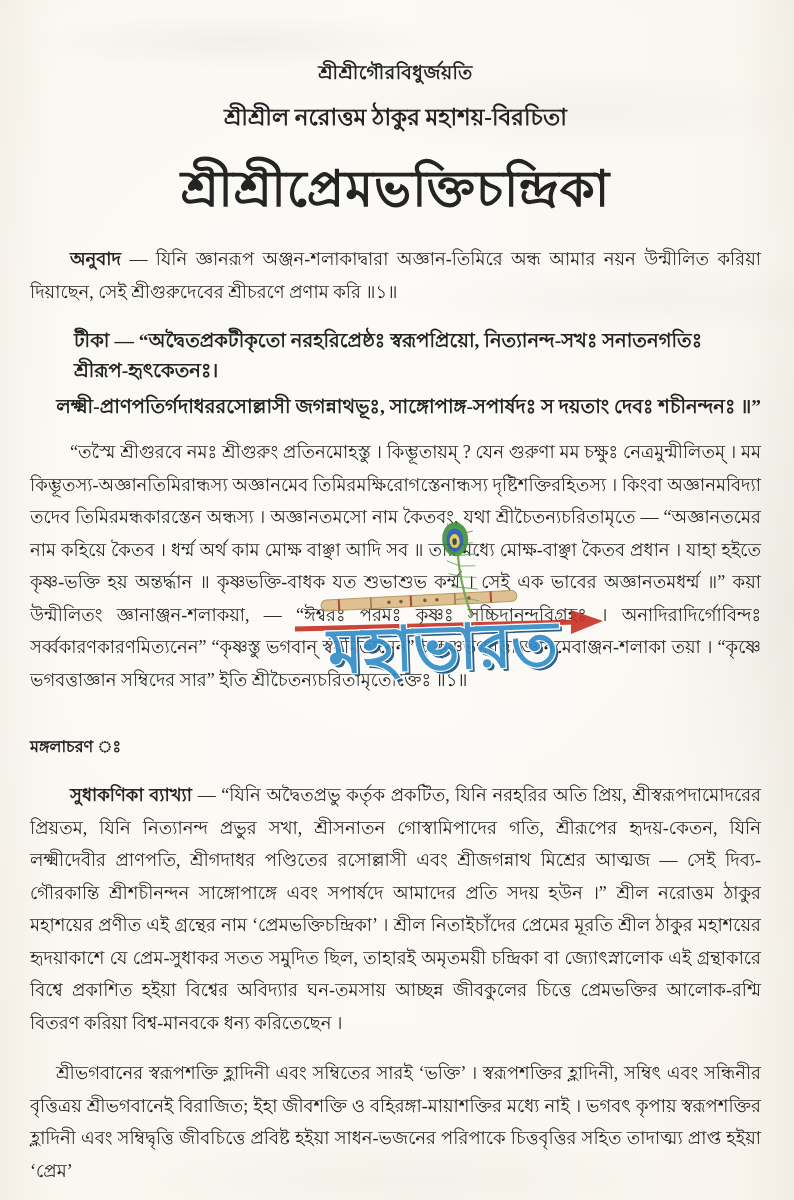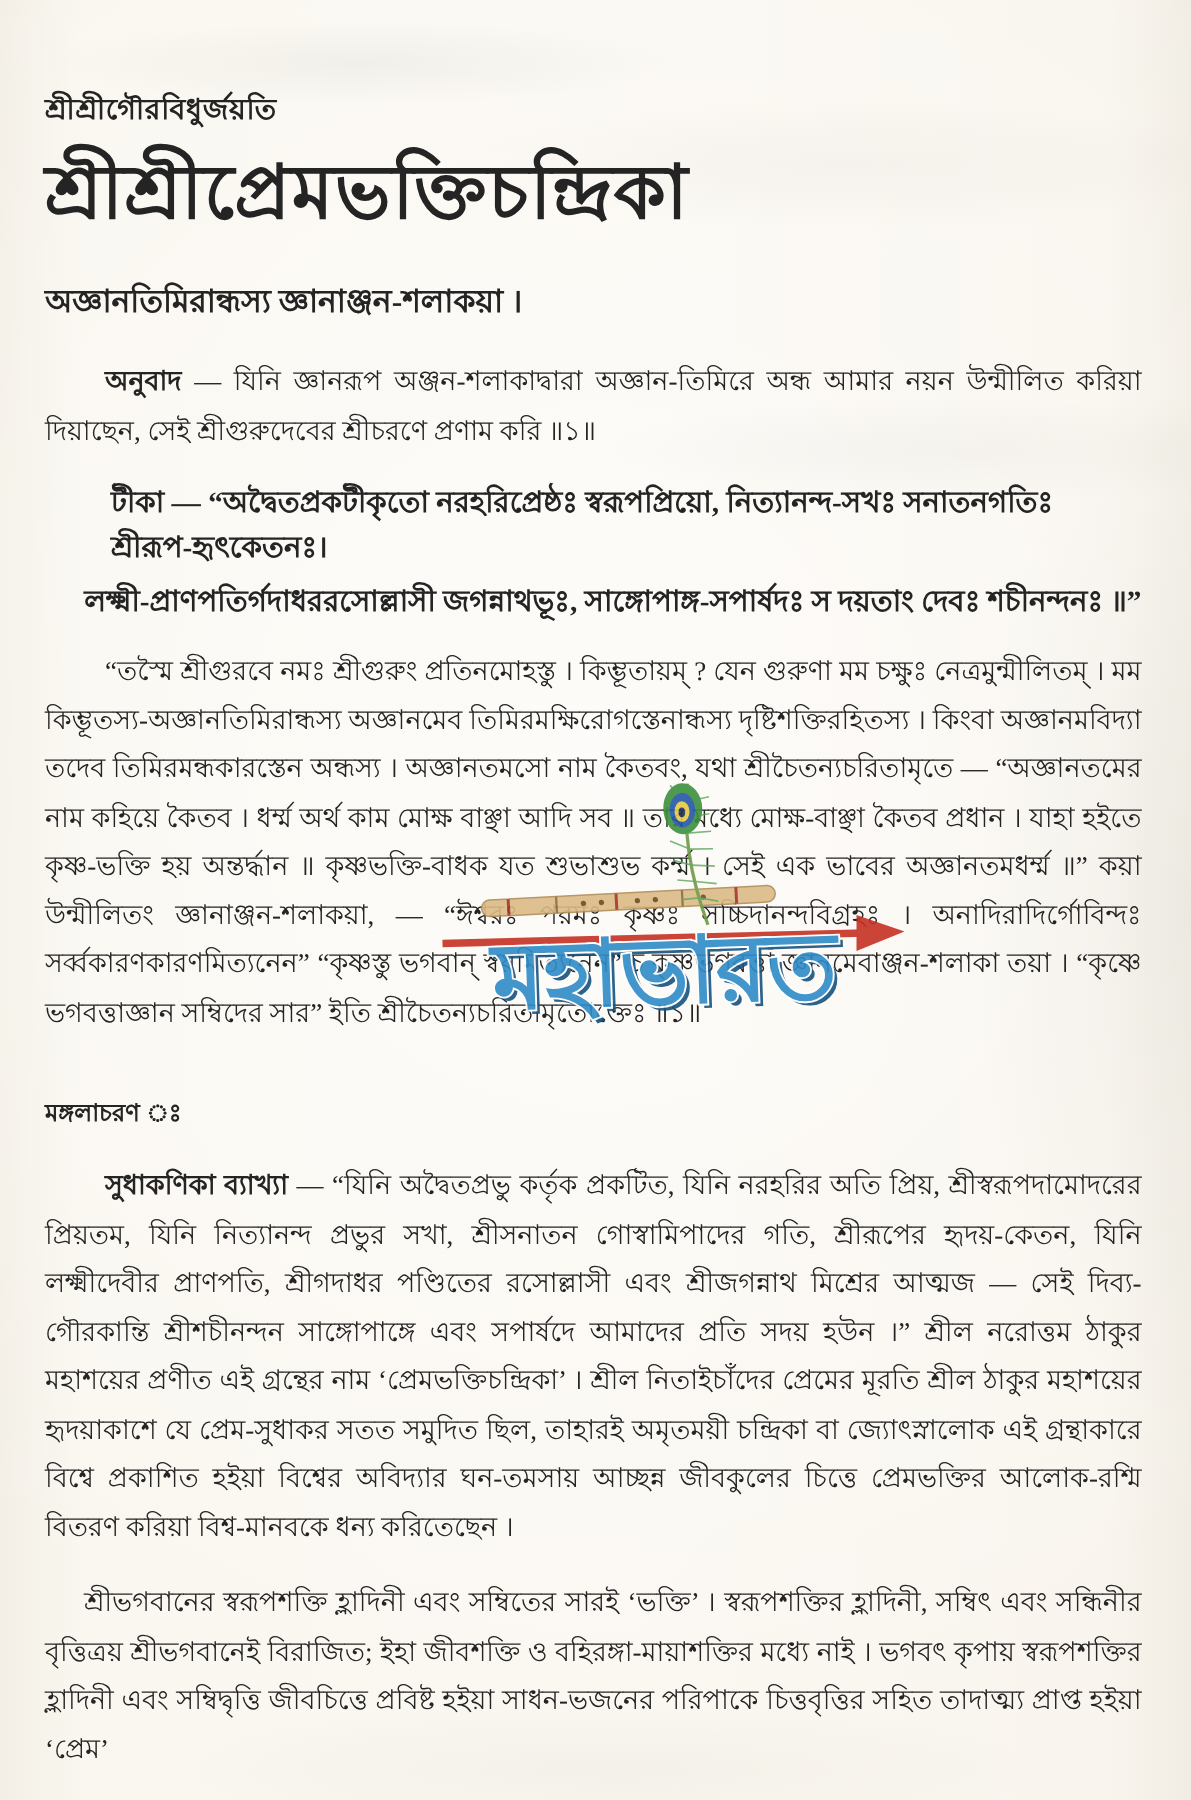--- a/index.html
+++ b/index.html
@@ -25,25 +25,25 @@
       radial-gradient(ellipse 360px 50px at 640px 300px, rgba(120,115,100,0.05), rgba(0,0,0,0) 70%),
       radial-gradient(ellipse 420px 70px at 400px 1180px, rgba(120,110,95,0.06), rgba(0,0,0,0) 70%),
       radial-gradient(ellipse 200px 500px at 788px 600px, rgba(110,105,90,0.06), rgba(0,0,0,0) 70%);
     pointer-events:none;
     z-index:1;
   }
   .content{
     position:absolute;left:30px;right:33px;top:58px;
     z-index:2;
   }
-  .c{}
+  .c{text-align:center;}
   .b{font-weight:bold;}
   .invocation{font-size:19px;font-weight:bold;letter-spacing:0.5px;}
   .author-line{font-size:23px;font-weight:bold;margin-top:9px;}
-  .main-title{font-size:50px;font-weight:bold;margin-top:8px;letter-spacing:1px;line-height:60px;}
+  .main-title{font-size:50px;font-weight:bold;margin-top:21px;letter-spacing:1px;line-height:60px;}
   .shloka{margin-top:24px;font-weight:bold;font-size:21px;line-height:38px;}
   .para{font-size:18px;line-height:32.5px;text-align:justify;}
   .anubad{margin-top:18px;text-indent:40px;}
   .tika-l1{margin-top:18px;font-weight:bold;font-size:19.5px;line-height:30px;padding-left:44px;font-family:Liberation Serif, serif;}
   .tika-l2{font-weight:bold;font-size:19.5px;line-height:30px;text-align:right;margin-top:6px;}
   .commentary{margin-top:14px;text-indent:40px;}
   .section-head{margin-top:38px;font-weight:bold;font-size:16px;}
   .sudha{margin-top:18px;text-indent:40px;}
   .closing{margin-top:13px;text-indent:26px;}
   
@@ -55,25 +55,25 @@
 </style>
 </head>
 <body>
 
 <div class="page">
 
   <div class="content">
 
     <div class="c invocation">শ্রীশ্রীগৌরবিধুর্জয়তি</div>
 
+    <div class="c author-line">শ্রীশ্রীল নরোত্তম ঠাকুর মহাশয়-বিরচিতা</div>
 
     <div class="c main-title">শ্রীশ্রীপ্রেমভক্তিচন্দ্রিকা</div>
 
     <div class="c shloka">
-      <div>অজ্ঞানতিমিরান্ধস্য জ্ঞানাঞ্জন-শলাকয়া ।</div>
     </div>
 
     <p class="para anubad"><span class="b">অনুবাদ</span><span> — যিনি জ্ঞানরূপ অঞ্জন-শলাকাদ্বারা অজ্ঞান-তিমিরে অন্ধ আমার নয়ন উন্মীলিত করিয়া দিয়াছেন, সেই শ্রীগুরুদেবের শ্রীচরণে প্রণাম করি ॥১॥</span></p>
 
     <div class="tika-l1"><span>টীকা — </span><span>“অদ্বৈতপ্রকটীকৃতো নরহরিপ্রেষ্ঠঃ স্বরূপপ্রিয়ো, নিত্যানন্দ-সখঃ সনাতনগতিঃ শ্রীরূপ-হৃৎকেতনঃ।</span></div>
     <div class="tika-l2">লক্ষ্মী-প্রাণপতির্গদাধররসোল্লাসী জগন্নাথভূঃ, সাঙ্গোপাঙ্গ-সপার্ষদঃ স দয়তাং দেবঃ শচীনন্দনঃ ॥”</div>
 
     <p class="para commentary">“তস্মৈ শ্রীগুরবে নমঃ শ্রীগুরুং প্রতিনমোহস্তু । কিম্ভূতায়ম্ ?  যেন গুরুণা মম চক্ষুঃ নেত্রমুন্মীলিতম্ । মম কিম্ভূতস্য-অজ্ঞানতিমিরান্ধস্য অজ্ঞানমেব তিমিরমক্ষিরোগস্তেনান্ধস্য দৃষ্টিশক্তিরহিতস্য । কিংবা অজ্ঞানমবিদ্যা তদেব তিমিরমন্ধকারস্তেন অন্ধস্য । অজ্ঞানতমসো নাম কৈতবং, যথা শ্রীচৈতন্যচরিতামৃতে — “অজ্ঞানতমের নাম কহিয়ে কৈতব । ধর্ম্ম অর্থ কাম মোক্ষ বাঞ্ছা আদি সব ॥ তার মধ্যে মোক্ষ-বাঞ্ছা কৈতব প্রধান । যাহা হইতে কৃষ্ণ-ভক্তি হয় অন্তর্দ্ধান ॥ কৃষ্ণভক্তি-বাধক যত শুভাশুভ কর্ম্ম । সেই এক ভাবের অজ্ঞানতমধর্ম্ম ॥” কয়া উন্মীলিতং জ্ঞানাঞ্জন-শলাকয়া, — “ঈশ্বরঃ পরমঃ কৃষ্ণঃ সচ্চিদানন্দবিগ্রহঃ । অনাদিরাদির্গোবিন্দঃ সর্ব্বকারণকারণমিত্যনেন” “কৃষ্ণস্তু ভগবান্ স্বয়মিত্যনেন” চ কৃষ্ণভগবত্তা জ্ঞানমেবাঞ্জন-শলাকা তয়া ।  “কৃষ্ণে ভগবত্তাজ্ঞান সম্বিদের সার” ইতি শ্রীচৈতন্যচরিতামৃতোক্তেঃ ॥১॥</p>
 
     <div class="section-head">মঙ্গলাচরণ ঃ</div>

